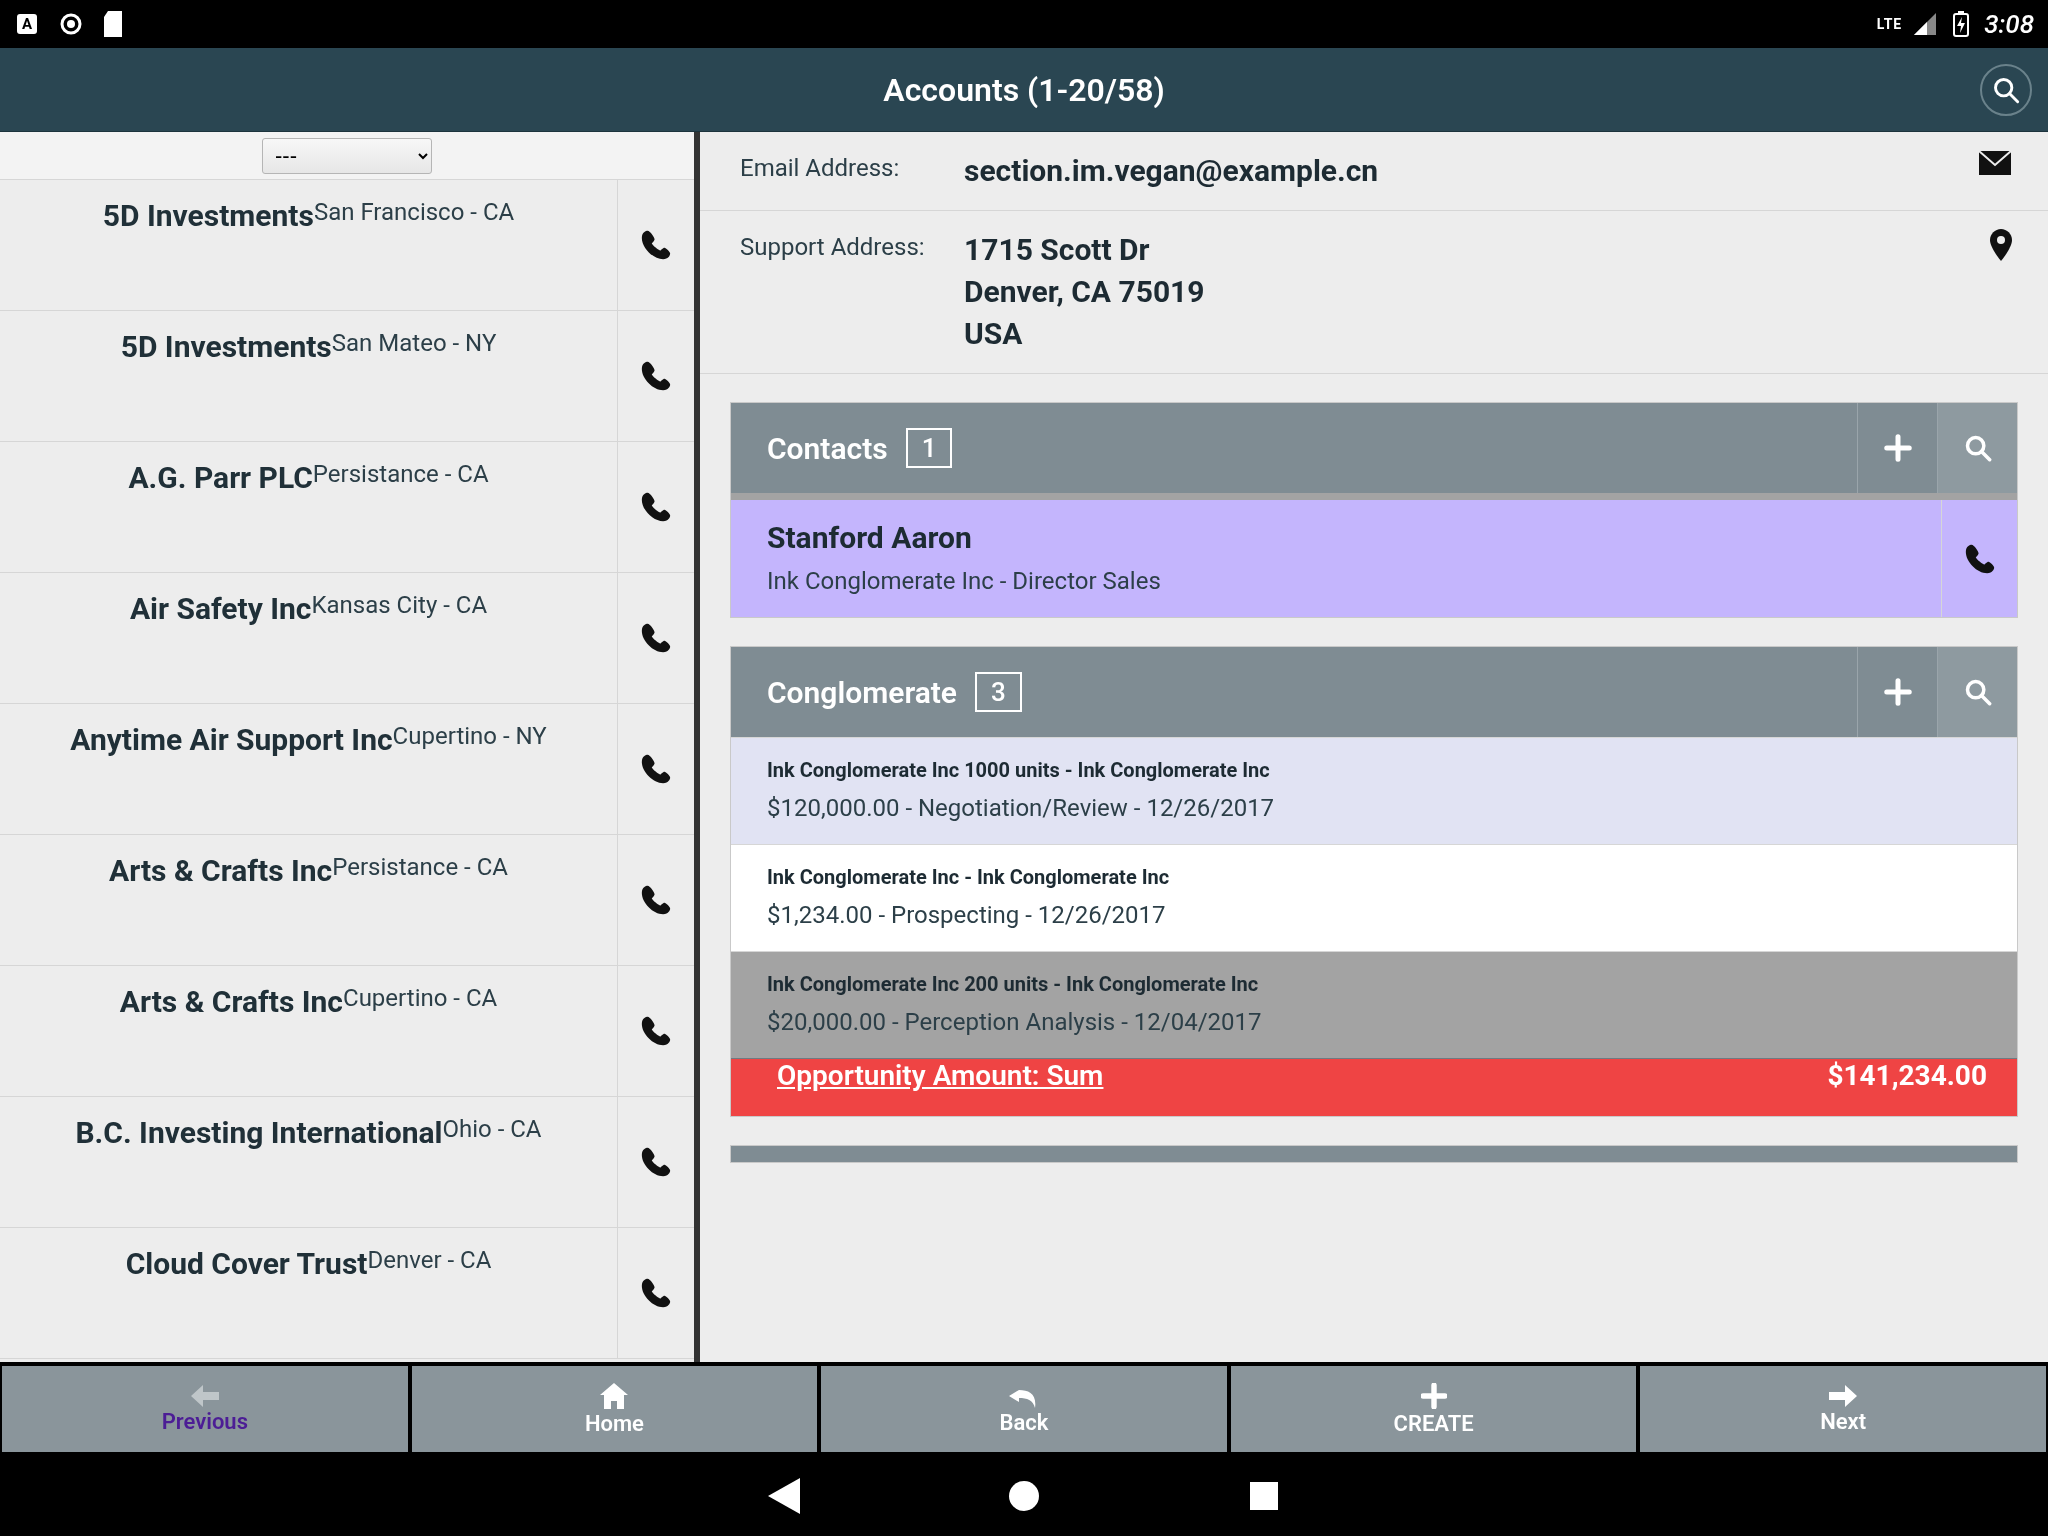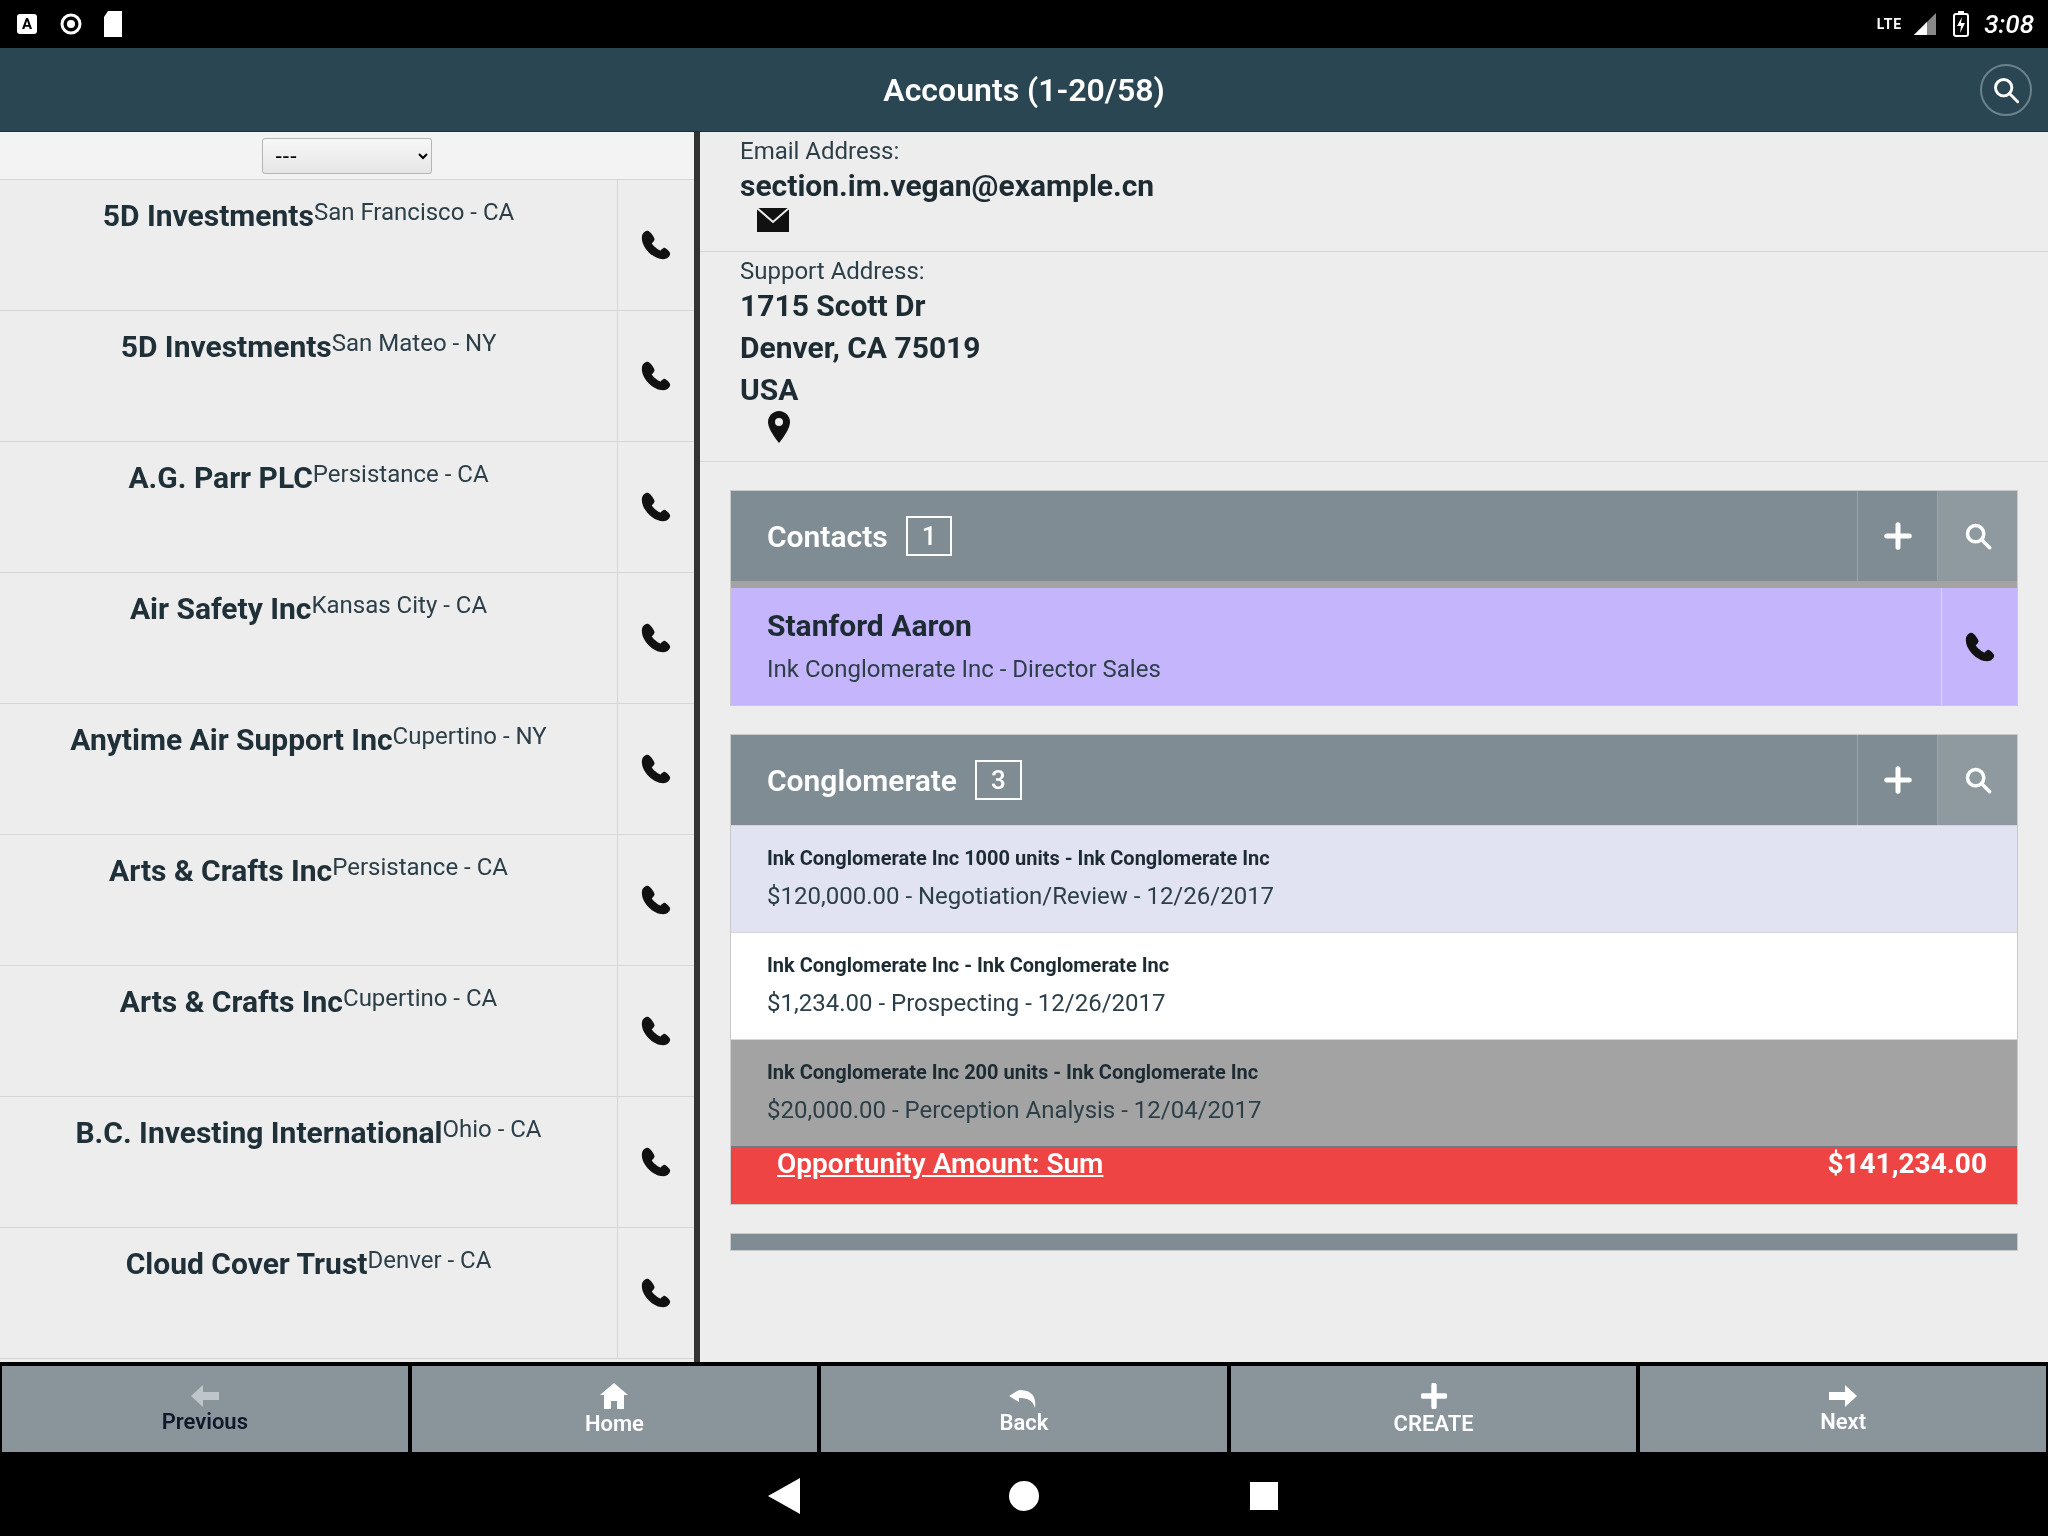--- a/index.html
+++ b/index.html
@@ -122,24 +122,23 @@
 
   
   .detail {
     flex: 1;
     background: #ededed;
     overflow: hidden;
     padding-bottom: 10px;
   }
   .field-row {
     display: flex;
-    padding: 1px 36px 18px 40px;
+    padding: 18px 36px 18px 40px;
     border-bottom: 1px solid #d6d6d6;
     align-items: flex-start;
-    flex-direction: column;
   }
   .field-row .label {
     width: 224px;
     font-size: 24px;
     color: #2c3f48;
     padding-top: 4px;
   }
   .field-row .value {
     flex: 1;
     font-size: 30px;
@@ -243,21 +242,21 @@
     background: #8a959b;
     color: #fff;
     display: flex;
     flex-direction: column;
     align-items: center;
     justify-content: center;
     font-size: 22px;
     font-weight: 600;
     gap: 2px;
   }
-  .toolbar .btn.disabled { color: #0f172a; }
+  .toolbar .btn.disabled { color: #4c1d95; }
   .toolbar .btn .ticon { font-size: 28px; line-height: 1; }
 
   
   .navbar {
     height: 80px;
     background: #000;
     display: flex;
     align-items: center;
     justify-content: center;
     gap: 200px;

